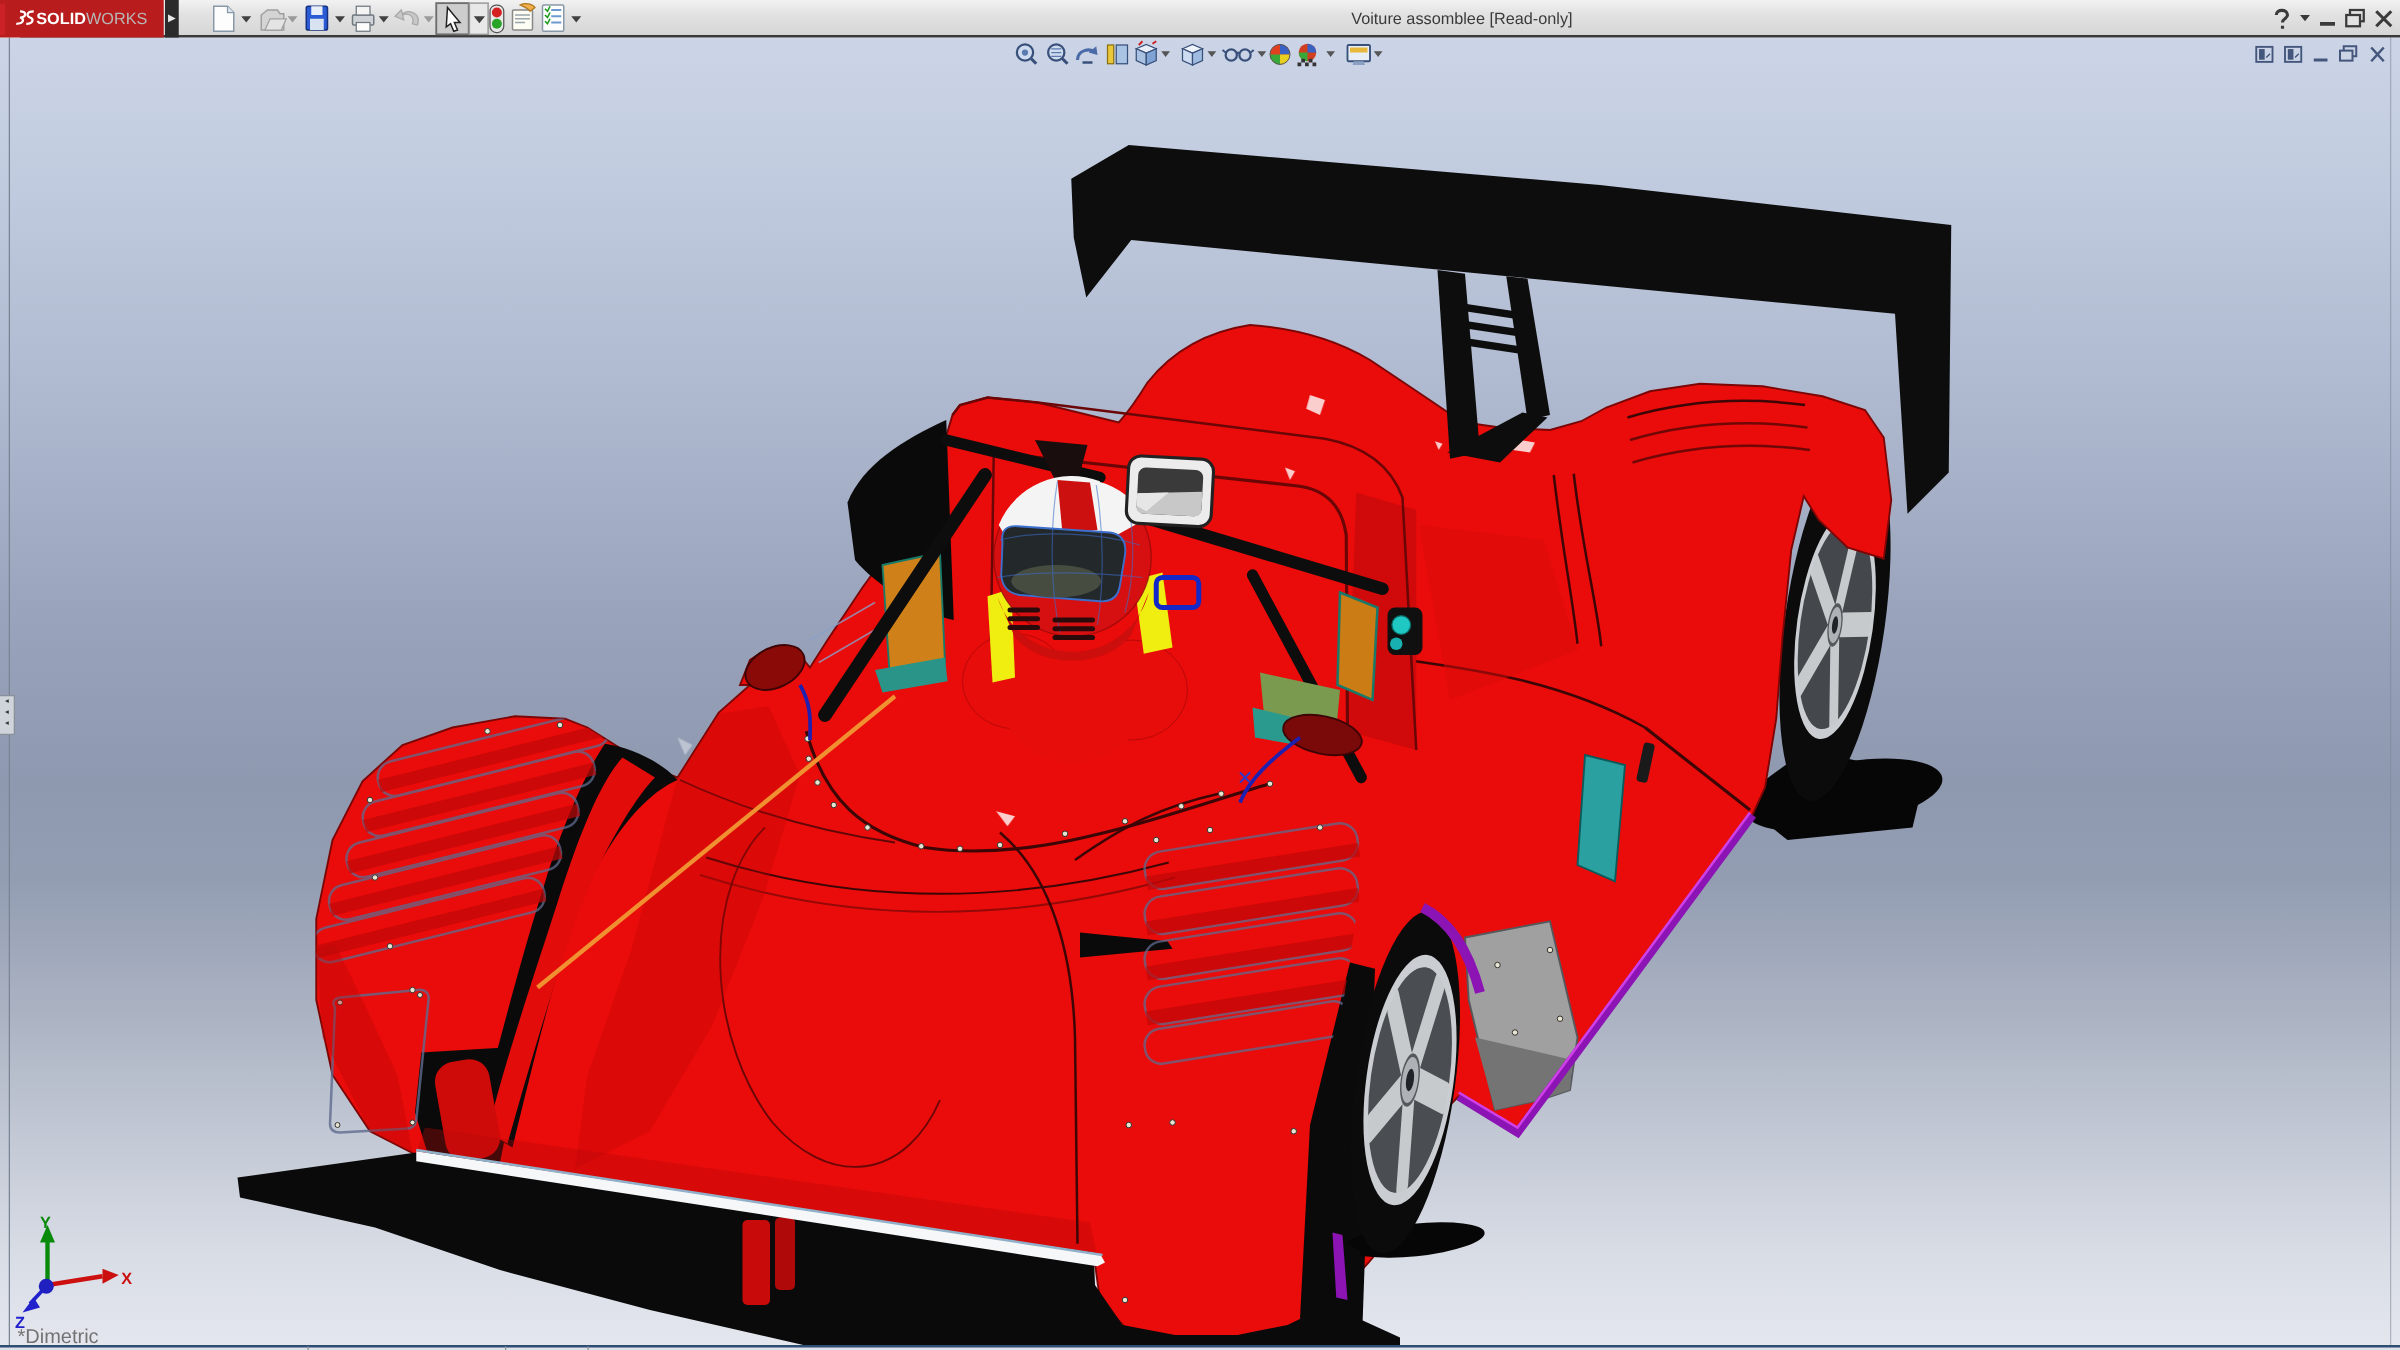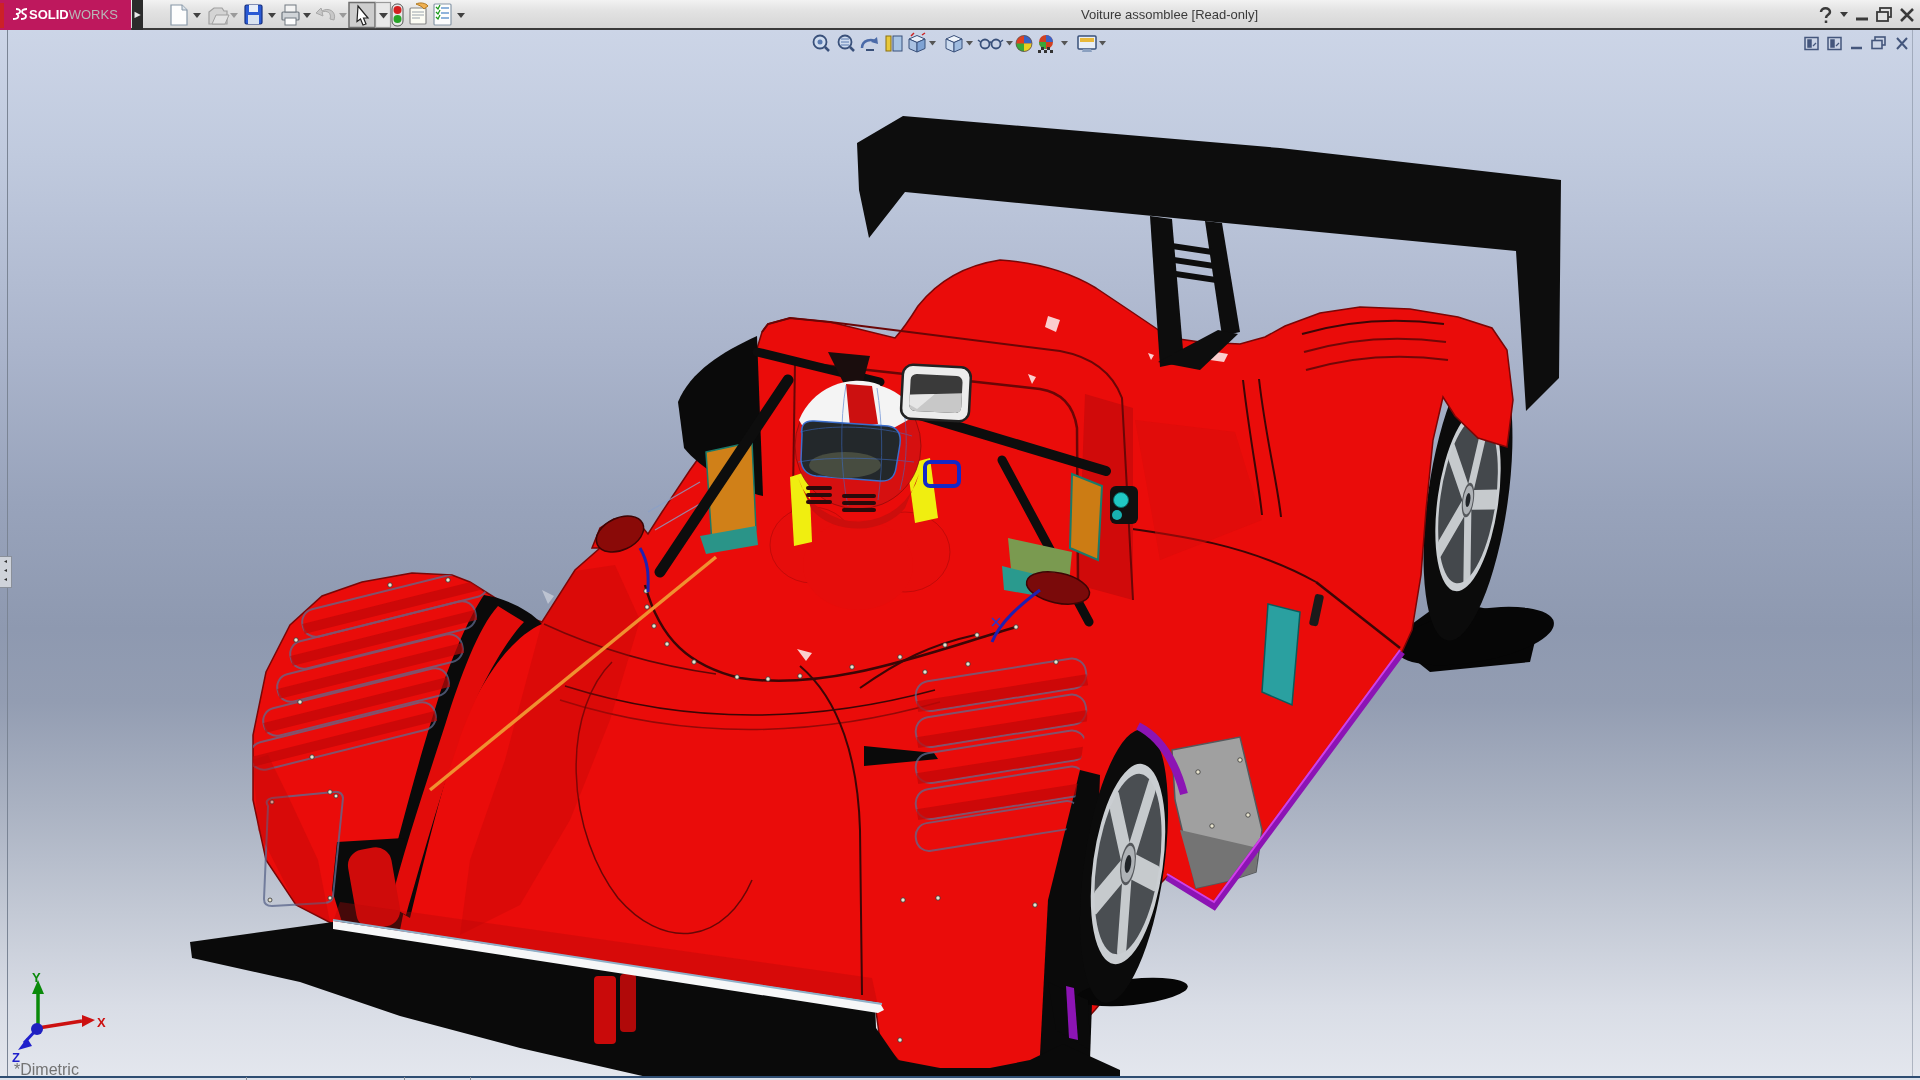--- a/index.html
+++ b/index.html
@@ -2,21 +2,21 @@
 <html><head>
 <meta charset="utf-8">
 <style>
   html,body{margin:0;padding:0;width:1920px;height:1080px;overflow:hidden;
     font-family:"Liberation Sans",sans-serif;}
   #viewport{position:absolute;left:0;top:30px;width:1920px;height:1050px;
     background:linear-gradient(180deg,#ccd5e7 0%,#c0cade 12%,#abb5cc 30%,#98a3bb 45%,#8e99b0 57%,#939db2 64%,#aab2c2 74%,#c3c9d5 84%,#d9dde6 93%,#e4e7ee 100%);}
   #carsvg{position:absolute;left:0;top:0;width:1920px;height:1080px;}
   #titlebar{position:absolute;left:0;top:0;width:1920px;height:28px;
     background:linear-gradient(180deg,#f2f2f2,#e2e2e2 40%,#d6d6d6);border-bottom:2px solid #3a3a3a;margin-left:16px;}
-  #logoblock{position:absolute;left:0;top:0;width:131px;height:30px;background:#be185d;overflow:hidden;}
+  #logoblock{position:absolute;left:0;top:0;width:131px;height:30px;background:#b91c1c;overflow:hidden;}
   #redstripe{position:absolute;left:0;top:3px;width:4px;height:25px;background:#cc2127;}
   #logotext{position:absolute;left:11px;top:7px;color:#fff;font-size:13px;font-weight:bold;white-space:nowrap;}
   #logotext .wk{color:#b8b8b8;font-weight:normal;}
   #expbtn{position:absolute;left:132px;top:0px;width:11px;height:30px;background:#2b2b2b;color:#e8e8e8;font-size:8px;line-height:30px;text-align:center;}
   .ttl{position:absolute;top:7px;color:#3a3a3a;font-size:13px;}
   #dimetric{position:absolute;left:14px;top:1061px;color:#737373;font-size:16px;}
   #statusbar{position:absolute;left:0;top:1076px;width:1920px;height:4px;background:#dde1ea;border-top:2px solid #2e4d72;}
   #lefttab{position:absolute;left:0;top:556px;width:11px;height:30px;background:#cfd3da;border:1px solid #8a909a;border-left:none;font-size:6px;color:#333;text-align:center;line-height:9px;}
   .vline{position:absolute;top:30px;width:1px;height:1046px;background:#7a8494;}
 </style>

